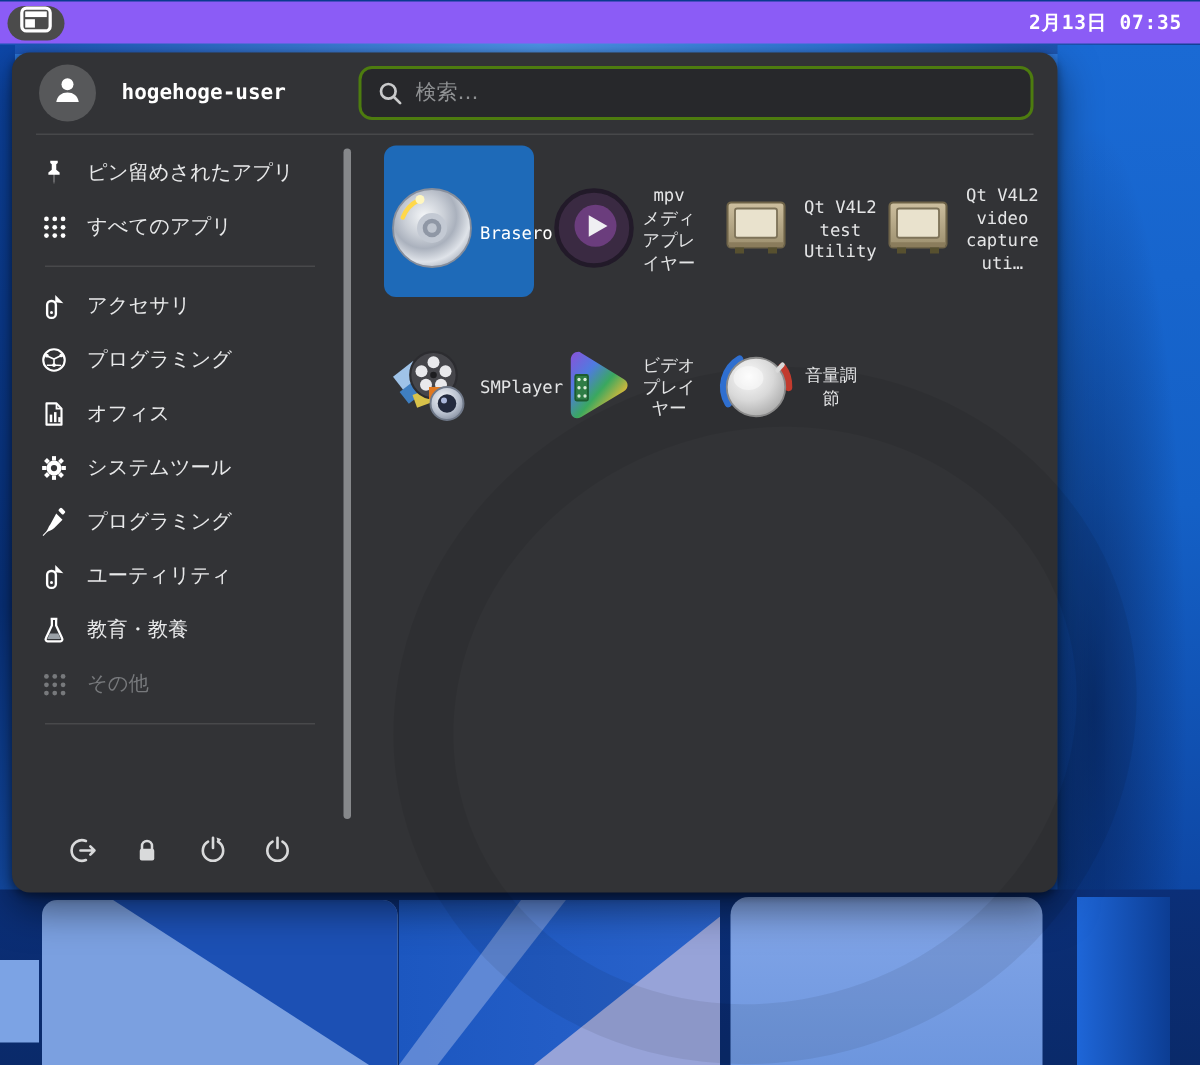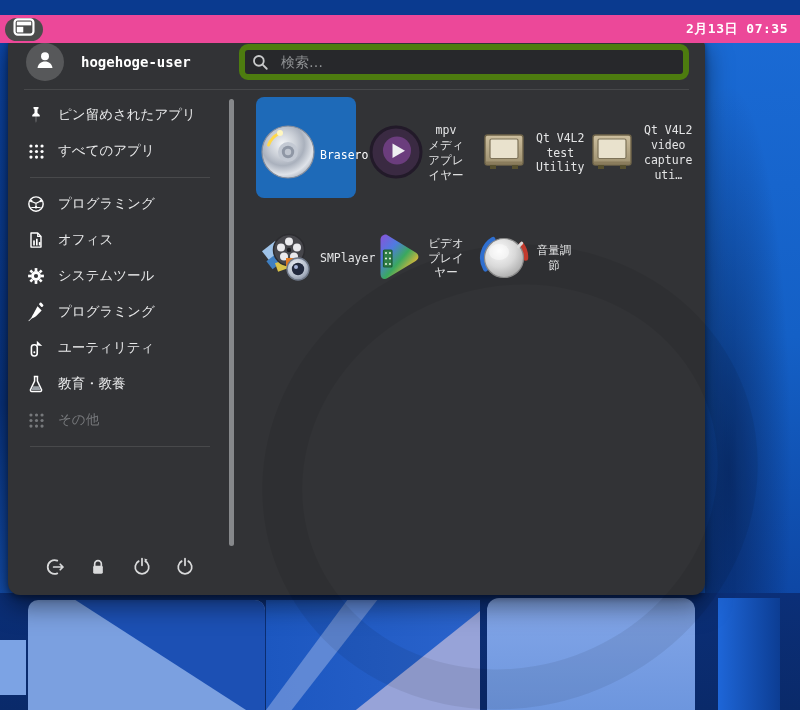--- a/index.html
+++ b/index.html
@@ -30,22 +30,22 @@
     clip-path:polygon(38% 0, 52% 0, 12% 100%, 0 100%); opacity:.8; }
   .blockB::after { content:""; position:absolute; inset:0; background:#97a3d8;
     clip-path:polygon(100% 10%, 42% 100%, 100% 100%); }
   .blockC { left:487px; top:570px; width:208px; height:112px;
     background:linear-gradient(180deg,#83a6e8,#6d96de); border-radius:12px 12px 0 0; }
   .blockD { left:718px; top:570px; width:62px; height:112px;
     background:linear-gradient(90deg,#1e66d8,#0c3d93); }
   .blockE { left:0; top:612px; width:26px; height:55px; background:#7ca3e4; }
 
   
-  .topbar { position:absolute; left:0; top:15px; width:800px; height:28px;
-    background:#ec4899; display:flex; align-items:center; z-index:30; }
+  .topbar { position:absolute; left:0; top:1px; width:800px; height:28px;
+    background:#8b5cf6; display:flex; align-items:center; z-index:30; }
   .menu-button { margin-left:5px; width:38px; height:23px; background:#4b4b4b;
     border-radius:12px; display:flex; align-items:center; justify-content:center;
     cursor:pointer; }
   .clock { margin-left:auto; margin-right:12px; color:#ffffff; font-weight:bold;
     font-size:13px; letter-spacing:.5px;
     font-family:"DejaVu Sans Mono","DejaVu Sans",sans-serif; }
 
   
   .panel { position:absolute; left:8px; top:35px; width:697px; height:560px;
     background:#323336; border-radius:12px; z-index:20;
@@ -53,21 +53,21 @@
     display:flex; flex-direction:column; }
   .panel-header { height:54px; display:flex; align-items:center;
     padding:0 16px 0 18px; flex:none; }
   .avatar { width:38px; height:38px; border-radius:50%; background:#57585a;
     display:flex; align-items:center; justify-content:center; flex:none; }
   .user-name { margin-left:17px; width:158px; color:#ffffff; font-weight:bold;
     font-size:14px; font-family:"DejaVu Sans Mono","DejaVu Sans",sans-serif; }
   .search-wrap { position:relative; flex:1; height:36px; }
   .search-wrap svg { position:absolute; left:12px; top:9px; }
   .search-input { width:100%; height:36px; background:#27282b;
-    border:6px solid #4d7c0f; border-radius:9px; outline:none;
+    border:2px solid #4d7c0f; border-radius:9px; outline:none;
     color:#d2d3d4; font-size:14px; padding:0 12px 0 36px;
     font-family:"DejaVu Sans","Liberation Sans",sans-serif; }
   .search-input::placeholder { color:#8f9193; }
   .h-divider { height:1px; background:#47484a; margin:0 16px; flex:none; }
 
   .panel-body { flex:1; display:flex; position:relative; padding-top:7px; }
 
   
   .sidebar { width:222px; flex:none; display:flex; flex-direction:column;
     padding-left:6px; }
@@ -182,20 +182,30 @@
             <circle cx="5" cy="19" r="2"></circle>
               <circle cx="12" cy="19" r="2"></circle>
               <circle cx="19" cy="19" r="2"></circle>
           </svg>
         </span>
         <span class="lbl">すべてのアプリ</span>
       </div>
 
       <div class="s-divider"></div>
 
+      <div class="side-item">
+        <span class="ic">
+          <svg width="20" height="20" viewBox="0 0 24 24">
+            <path d="M13 9 13 3.2 19.5 9.7z" fill="#fff"></path>
+            <rect x="6.5" y="8" width="7" height="13.5" rx="3.2" fill="none" stroke="#fff" stroke-width="1.9"></rect>
+            <circle cx="10" cy="17.2" r="1.2" fill="#fff"></circle>
+          </svg>
+        </span>
+        <span class="lbl">アクセサリ</span>
+      </div>
 
       <div class="side-item">
         <span class="ic">
           <svg width="20" height="20" viewBox="0 0 24 24" fill="none" stroke="#fff" stroke-width="1.7">
             <circle cx="12" cy="12" r="8.6"></circle>
             <path d="M6 8.6l6 2.6 5.8-2.8M12 11.2v5.2M6.3 16.2l5.7-.2 5.7.4" stroke-width="1.3"></path>
             <circle cx="6.3" cy="8.5" r="1.5" fill="#fff" stroke="none"></circle>
             <circle cx="17.8" cy="8.3" r="1.5" fill="#fff" stroke="none"></circle>
             <circle cx="12" cy="16" r="1.5" fill="#fff" stroke="none"></circle>
           </svg>

